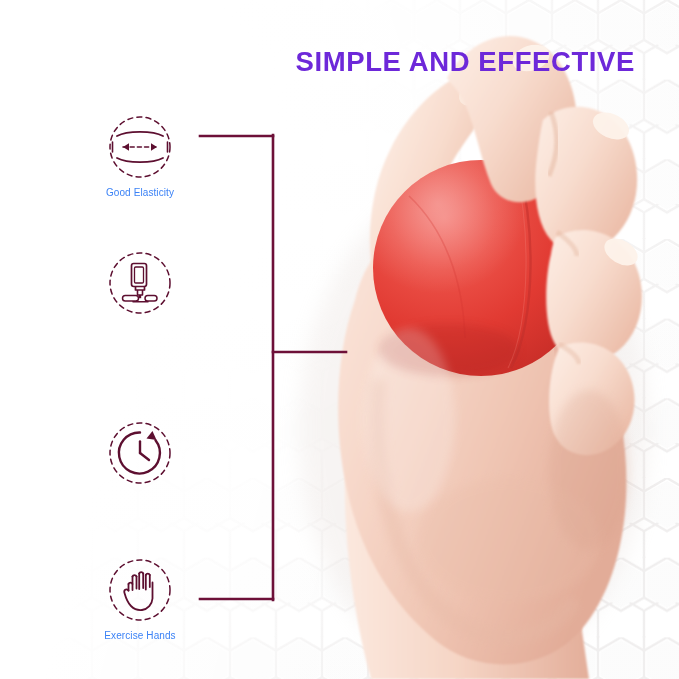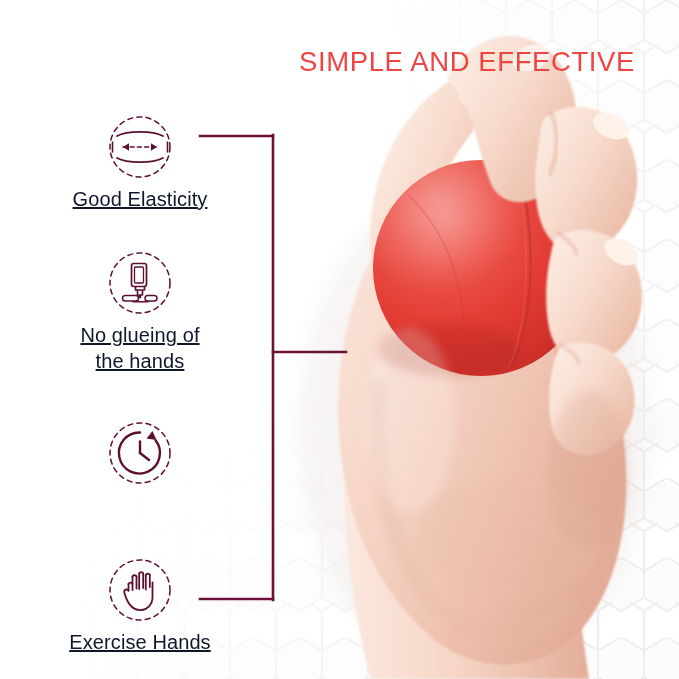--- a/index.html
+++ b/index.html
@@ -45,49 +45,48 @@
     pointer-events:none;
   }
 
   
   #title{
     position:absolute;
     right:44px;top:46px;
     z-index:6;
     text-align:left;
     line-height:1.18;
-    font-weight:normal;
+    font-weight:bold;
     font-size:27.5px;
     letter-spacing:0.6px;
-    color:#ef4444;
+    color:#6d28d9;
     text-transform:uppercase;
   }
   #title .tl{display:block;white-space:nowrap;}
 
   
   .feature{
     position:absolute;
     z-index:6;
     width:190px;
     left:45px;
     text-align:center;
   }
   .f-icon{
     width:66px;height:66px;
     margin:0 auto;
     position:relative;
   }
   .f-label{
     margin-top:7px;
-    font-size:20px;
-    color:#0f172a;
+    font-size:10px;
+    color:#3b82f6;
     line-height:1.28;
     letter-spacing:0.1px;
     white-space:pre-line;
-    text-decoration:underline;
   }
   #feature-0{top:114px;}
   #feature-1{top:250px;}
   #feature-2{top:420px;}
   #feature-3{top:557px;}
 </style>
 </head>
 <body>
 
 <div id="stage">
@@ -282,22 +281,20 @@
         <path d="M28.5 36.5 L28.5 40 L37.5 40 L37.5 36.5" fill="none" stroke="#5d0f30" stroke-width="1.7" stroke-linejoin="round"></path>
 
         <path d="M30.5 40 L30.5 45 L35.5 45 L35.5 40" fill="none" stroke="#5d0f30" stroke-width="1.6" stroke-linejoin="round"></path>
         <path d="M31.8 45 L31.8 48.2 L34.2 48.2 L34.2 45" fill="#5d0f30"></path>
 
         <rect x="15.5" y="45.5" width="16" height="5.5" rx="2.75" fill="none" stroke="#5d0f30" stroke-width="1.5"></rect>
         <rect x="38" y="45.5" width="12" height="5.5" rx="2.75" fill="none" stroke="#5d0f30" stroke-width="1.5"></rect>
         <line x1="26" y1="51.8" x2="41" y2="51.8" stroke="#5d0f30" stroke-width="1.6" stroke-linecap="round"></line>
       </svg>
     </div>
-    <div class="f-label">No glueing of
-the hands</div>
   </div>
 
   <div class="feature" id="feature-2">
     <div class="f-icon">
       <svg viewBox="0 0 66 66" width="66" height="66">
         <circle cx="33" cy="33" r="30" fill="none" stroke="#5d0f30" stroke-width="1.5" stroke-dasharray="5 4.2" stroke-linecap="round"></circle>
 
         <path d="M33 12.5
                  A 20.5 20.5 0 1 0 48.5 20.3" fill="none" stroke="#5d0f30" stroke-width="2.4" stroke-linecap="round"></path>
 

